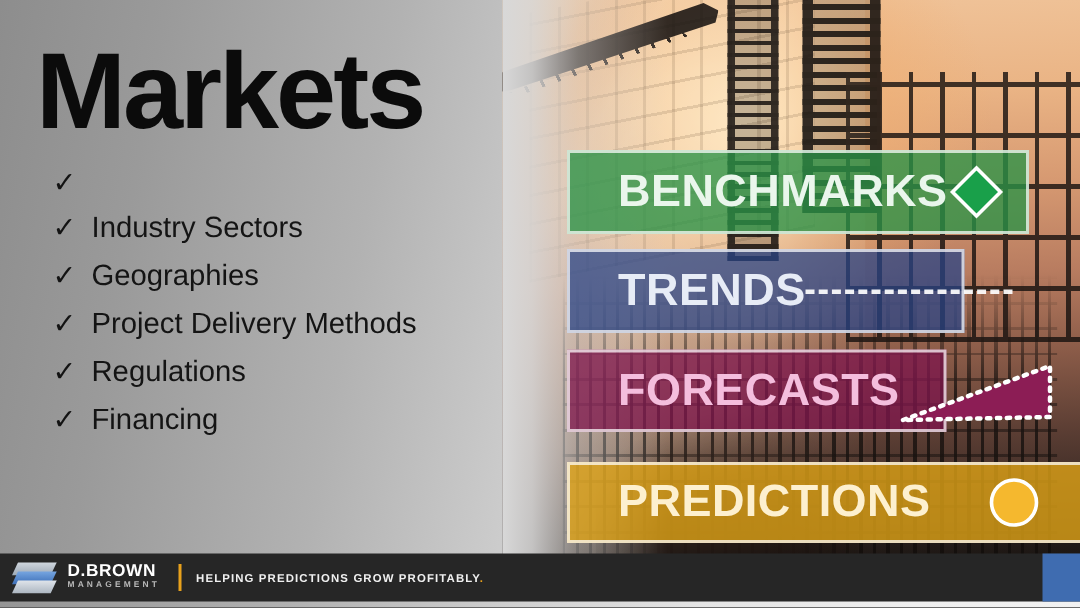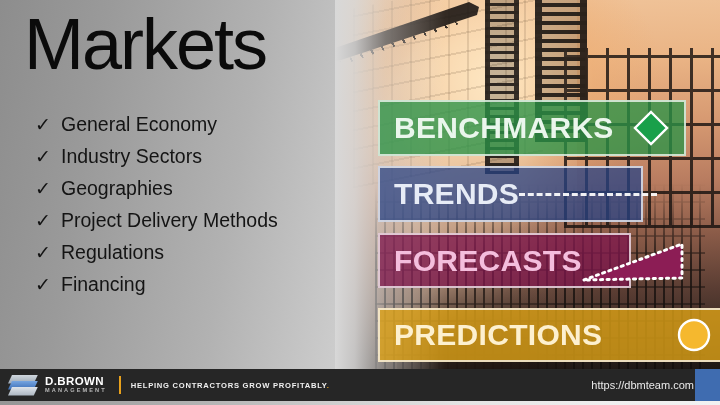--- a/index.html
+++ b/index.html
@@ -99,37 +99,37 @@
             mask-image:radial-gradient(ellipse 70% 100% at 50% 100%,#000 40%,rgba(0,0,0,0) 85%);
   }
   
   .photo .feather-left{
     position:absolute;left:0;top:0;width:110px;height:100%;
     background:linear-gradient(90deg,#d8d8d8 0%,rgba(216,216,216,.88) 18%,rgba(216,216,216,.45) 46%,rgba(216,216,216,0) 100%);
   }
 
   
   .title{
-    position:absolute;left:24px;top:8px;
-    font-size:72px;line-height:1.02;font-weight:normal;
+    position:absolute;left:24px;top:25px;
+    font-size:72px;line-height:1.02;font-weight:bold;
     letter-spacing:-2px;color:#0b0b0b;
   }
 
   
   .bullets{position:absolute;left:35px;top:113px;width:330px;}
   .bullet{display:flex;align-items:baseline;gap:11px;margin-bottom:9px;}
   .bullet .check{font-size:19px;color:#131313;line-height:1;width:15px;}
   .bullet .btext{font-size:19.5px;color:#141414;white-space:nowrap;}
 
   
   .bars{position:absolute;left:378px;top:0;width:320px;height:373px;}
   .bar{
     position:absolute;left:0;
     display:flex;align-items:center;
-    padding:0 14px;
+    padding:0 32px;
     border:2px solid rgba(255,255,255,.72);
   }
   .bar .label{
     font-size:30px;font-weight:bold;letter-spacing:.3px;line-height:1;
     white-space:nowrap;
   }
   .bar .glyph{margin-left:auto;display:flex;align-items:center;}
 
   #bar-benchmarks{top:100px;width:308px;height:56px;background:rgba(42,146,70,.78);}
   #bar-benchmarks .label{color:#eaf6ec;}
@@ -193,21 +193,20 @@
       <div class="legs"></div>
     </div>
     <div class="feather-left"></div>
   </div>
 
   <div class="title">Markets</div>
 
   <div class="bullets">
     <div class="bullet">
       <span class="check">✓</span>
-      <span class="btext">General Economy</span>
     </div>
     <div class="bullet">
       <span class="check">✓</span>
       <span class="btext">Industry Sectors</span>
     </div>
     <div class="bullet">
       <span class="check">✓</span>
       <span class="btext">Geographies</span>
     </div>
     <div class="bullet">
@@ -266,18 +265,17 @@
     <div class="logo-mark">
       <div class="sheet s1"></div>
       <div class="sheet s2"></div>
       <div class="sheet s3"></div>
     </div>
     <div class="logo-text">
       <div class="l1">D.BROWN</div>
       <div class="l2">MANAGEMENT</div>
     </div>
     <div class="divider"></div>
-    <div class="tagline"><span>HELPING CONTRACTORS GROW PROFITABLY</span><span class="dot">.</span></div>
-    <div class="url">https://dbmteam.com</div>
+    <div class="tagline"><span>HELPING PREDICTIONS GROW PROFITABLY</span><span class="dot">.</span></div>
     <div class="corner-blue"></div>
   </div>
 
 </div>
 
 </body></html>

